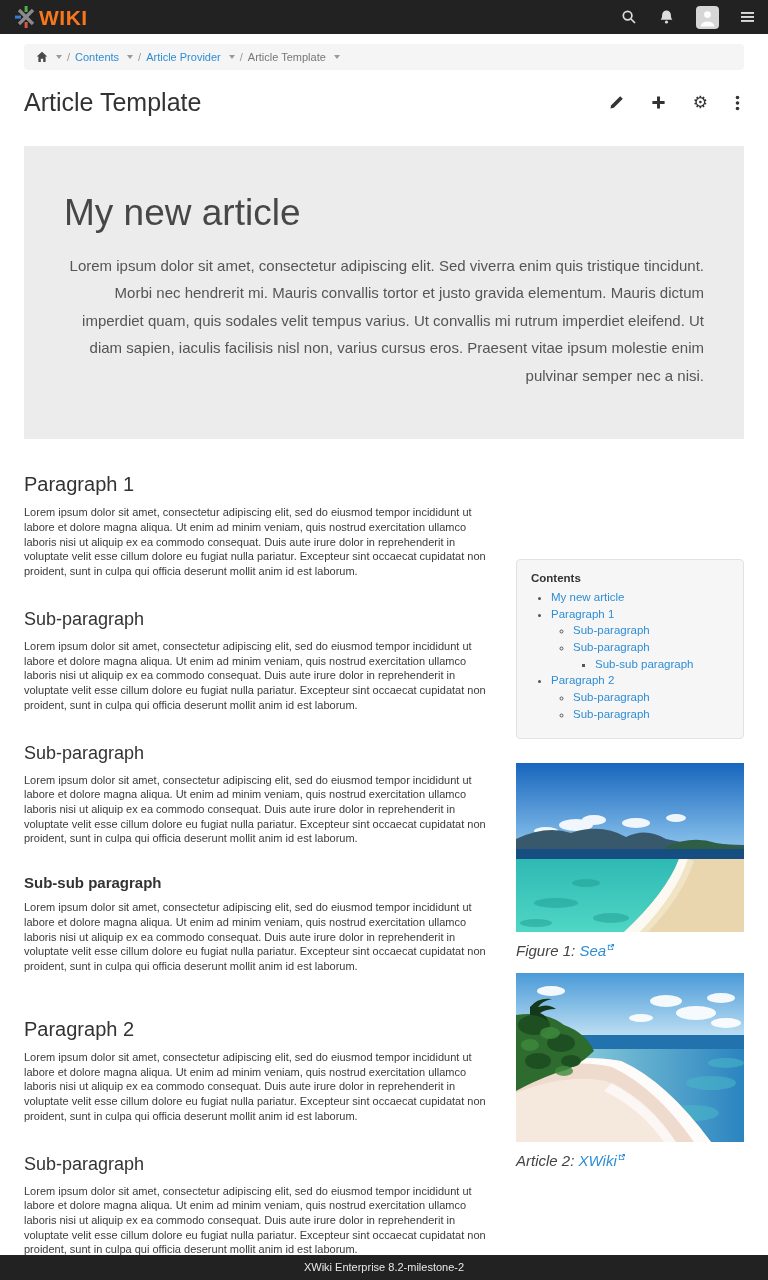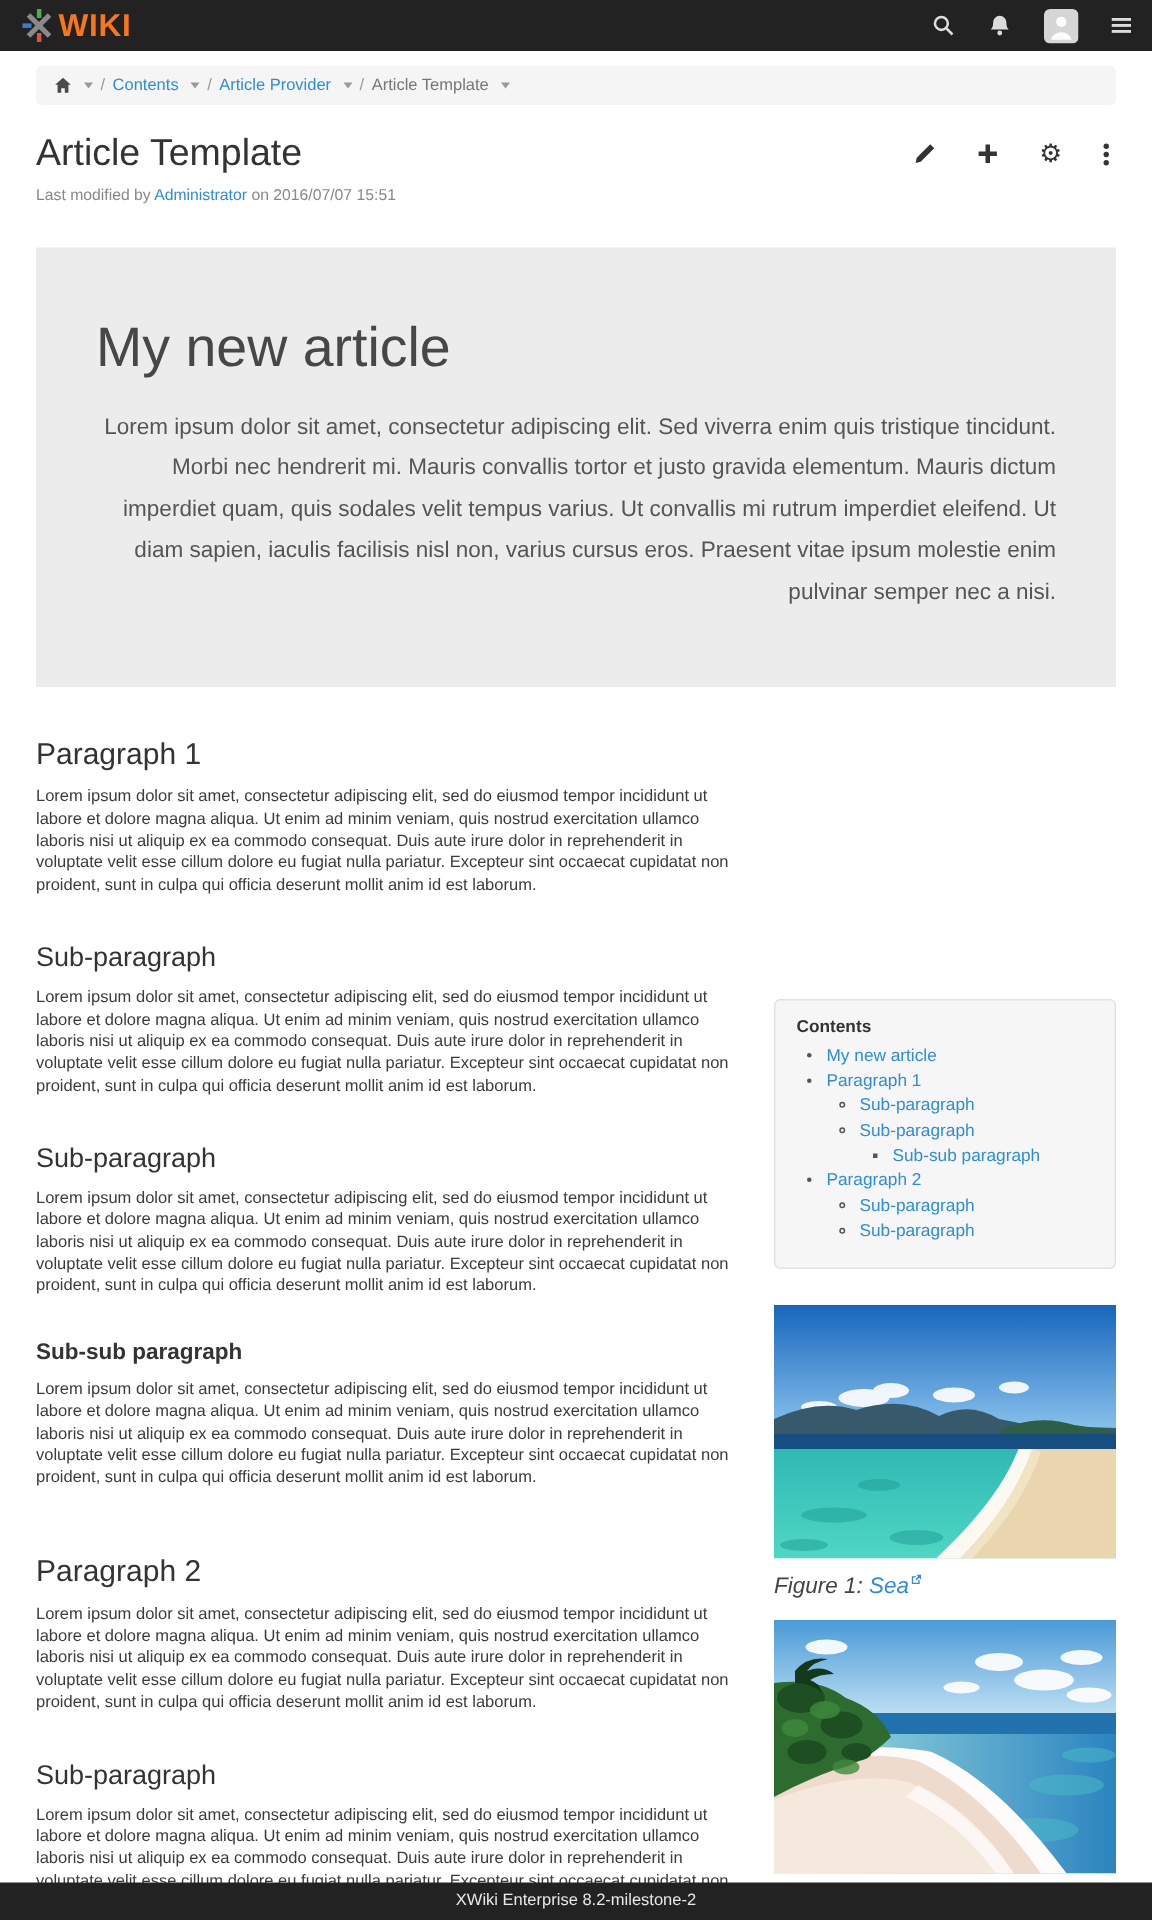--- a/index.html
+++ b/index.html
@@ -46,21 +46,21 @@
   .modified-line { margin-top:7px; font-size:10.5px; color:#888; }
 
   
   .jumbotron {
     margin-top:29px; background:#ececec; padding:46px 40px 50px 40px;
   }
   .jumbotron h1 { font-size:37px; font-weight:normal; color:#474747; margin-bottom:18px; }
   .jumbotron p { font-size:15px; line-height:1.83; color:#555;text-align:right; }
 
   
-  .main-row { margin-top:32px; display:flex; gap:26px; align-items:flex-end; }
+  .main-row { margin-top:32px; display:flex; gap:26px; align-items:center; }
   .left-col { flex:1; min-width:0; }
   .right-col { width:228px; flex:0 0 228px; }
 
   .left-col h2 { font-size:20px; font-weight:normal; color:#333; margin:30px 0 9px 0; }
   .left-col .sec:first-child h2 { margin-top:2px; }
   .left-col h3 { font-size:18px; font-weight:normal; color:#333; margin:30px 0 9px 0; }
   .left-col h4 { font-size:15px; font-weight:bold; color:#333; margin:28px 0 9px 0; }
   .left-col p { font-size:11px; line-height:1.34; color:#3b3b3b; }
   .sec-extra-gap { margin-top:44px !important; }
 
@@ -174,25 +174,20 @@
       </span>
       <span class="ta-icon gear-glyph">⚙</span>
       <span class="ta-icon">
         <svg width="5" height="16" viewBox="0 0 5 16" fill="#333">
           <circle cx="2.5" cy="2.5" r="1.8"></circle>
             <circle cx="2.5" cy="8" r="1.8"></circle>
             <circle cx="2.5" cy="13.5" r="1.8"></circle>
         </svg>
       </span>
     </div>
-  </div>
-  <div class="modified-line">
-    <span>Last modified by</span>
-    <a>Administrator</a>
-    <span>on 2016/07/07 15:51</span>
   </div>
 
   <div class="jumbotron">
     <h1>My new article</h1>
     <p>Lorem ipsum dolor sit amet, consectetur adipiscing elit. Sed viverra enim quis tristique tincidunt. Morbi nec hendrerit mi. Mauris convallis tortor et justo gravida elementum. Mauris dictum imperdiet quam, quis sodales velit tempus varius. Ut convallis mi rutrum imperdiet eleifend. Ut diam sapien, iaculis facilisis nisl non, varius cursus eros. Praesent vitae ipsum molestie enim pulvinar semper nec a nisi.</p>
   </div>
 
   <div class="main-row">
     <div class="left-col">
       <div class="sec">

